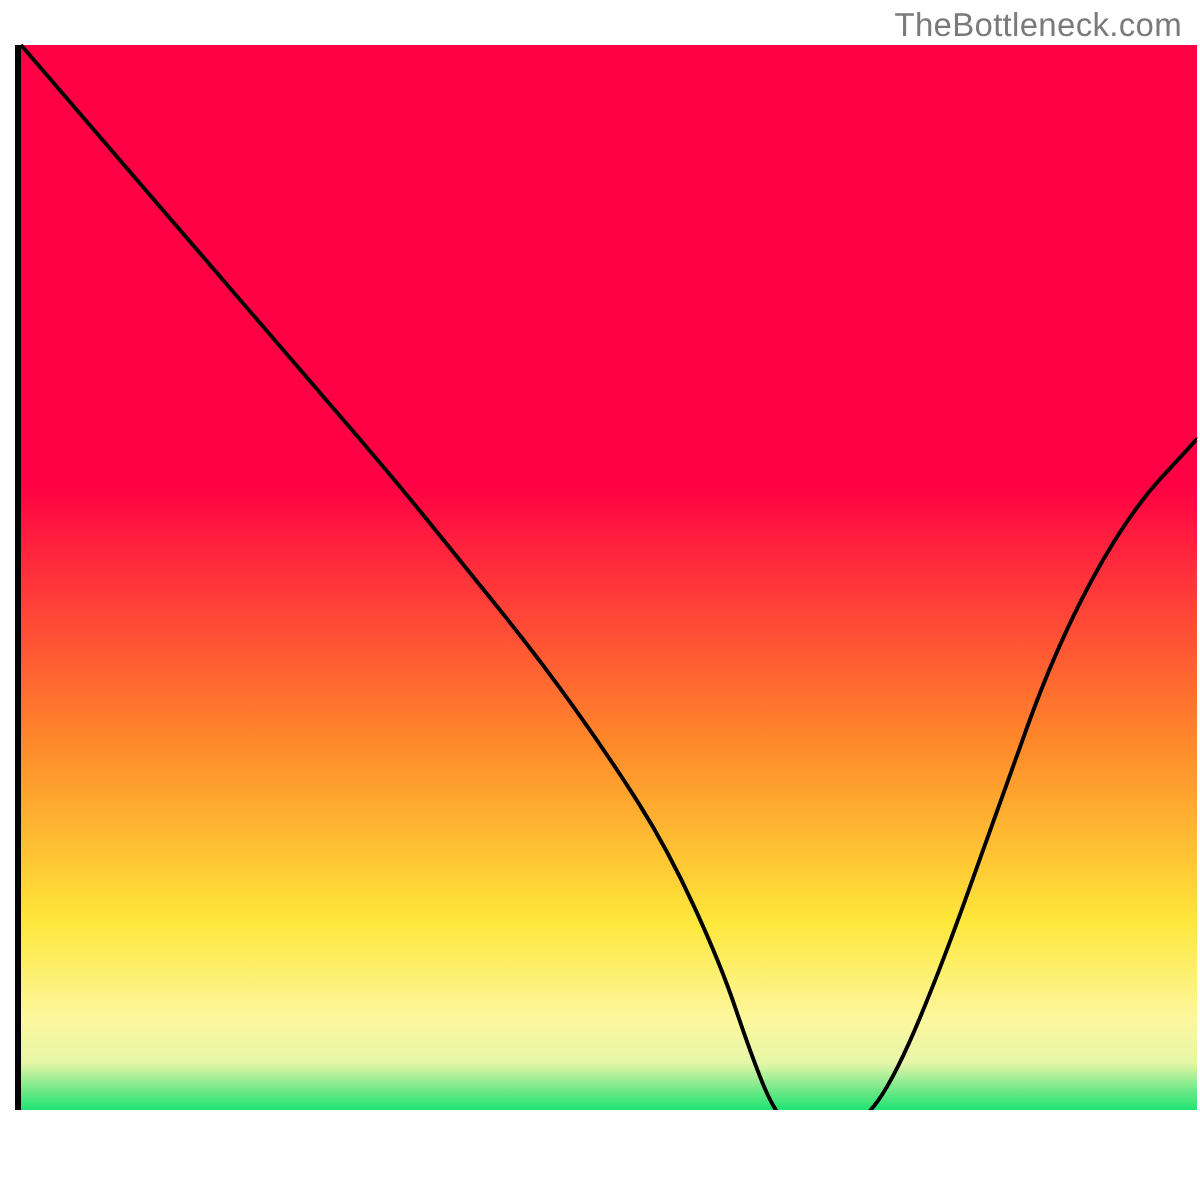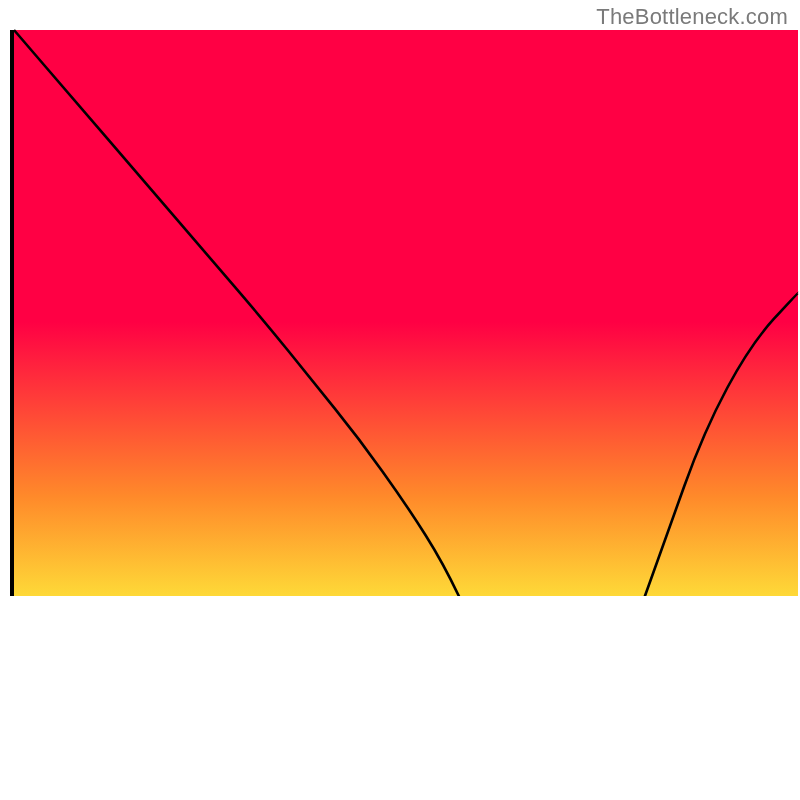--- a/index.html
+++ b/index.html
@@ -3,21 +3,21 @@
 <meta charset="utf-8">
 <style>
   body {
     margin: 0;
     padding: 0;
     background: #fff;
     font-family: Arial, Helvetica, sans-serif;
   }
   .wrap {
     width: 800px;
-    height: 596px;
+    height: 740px;
     position: relative;
   }
   .watermark {
     position: absolute;
     top: 4px;
     right: 12px;
     color: #7a7a7a;
     font-size: 22px;
     font-weight: 400;
     letter-spacing: 0.2px;

